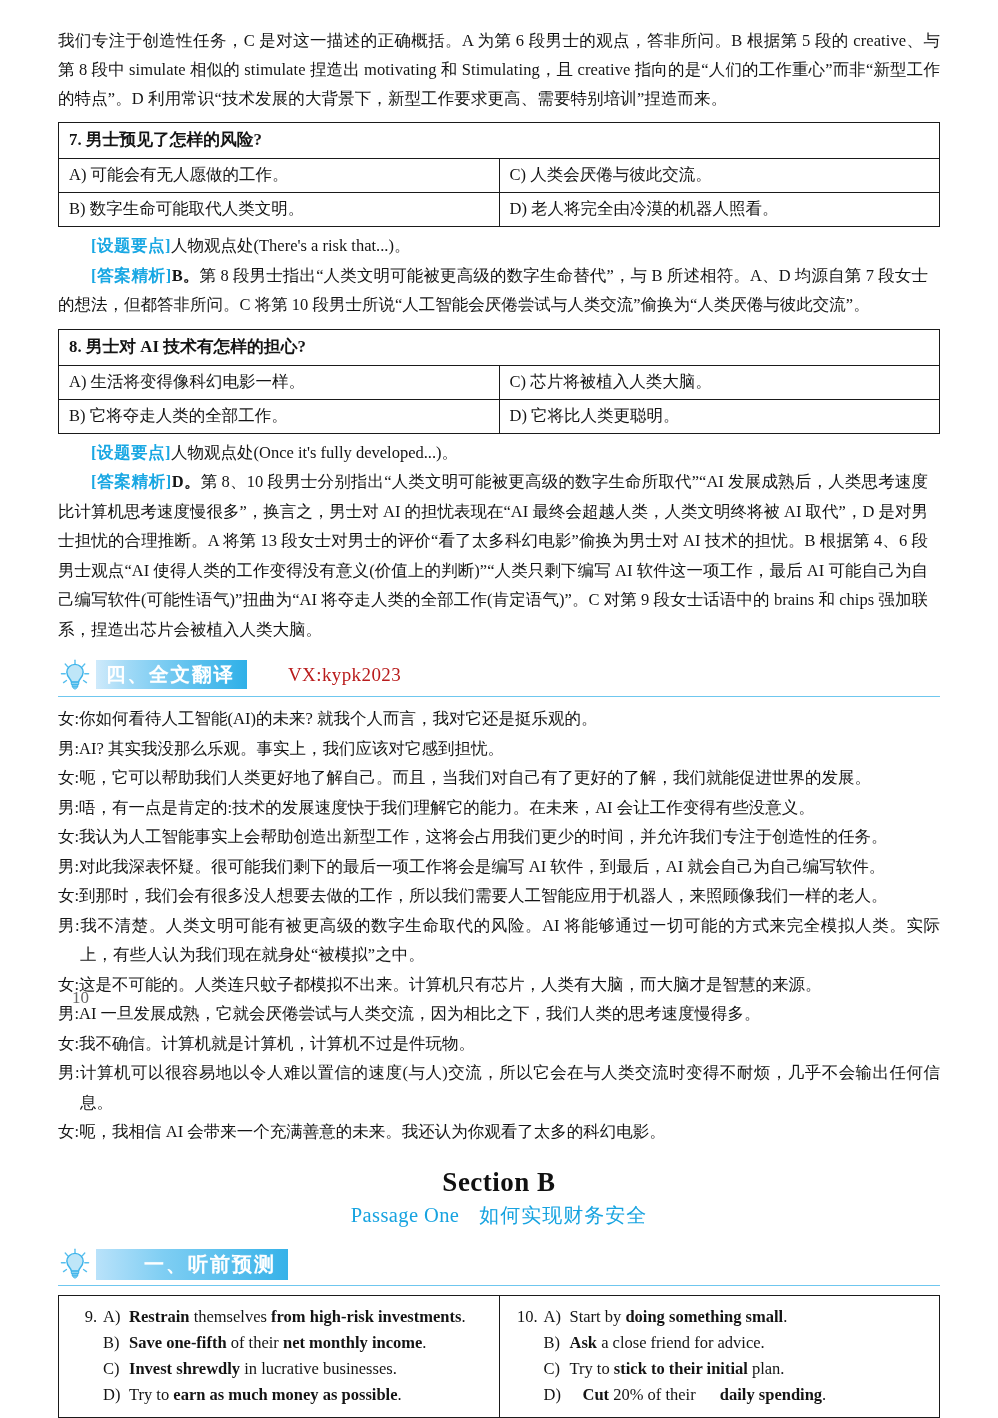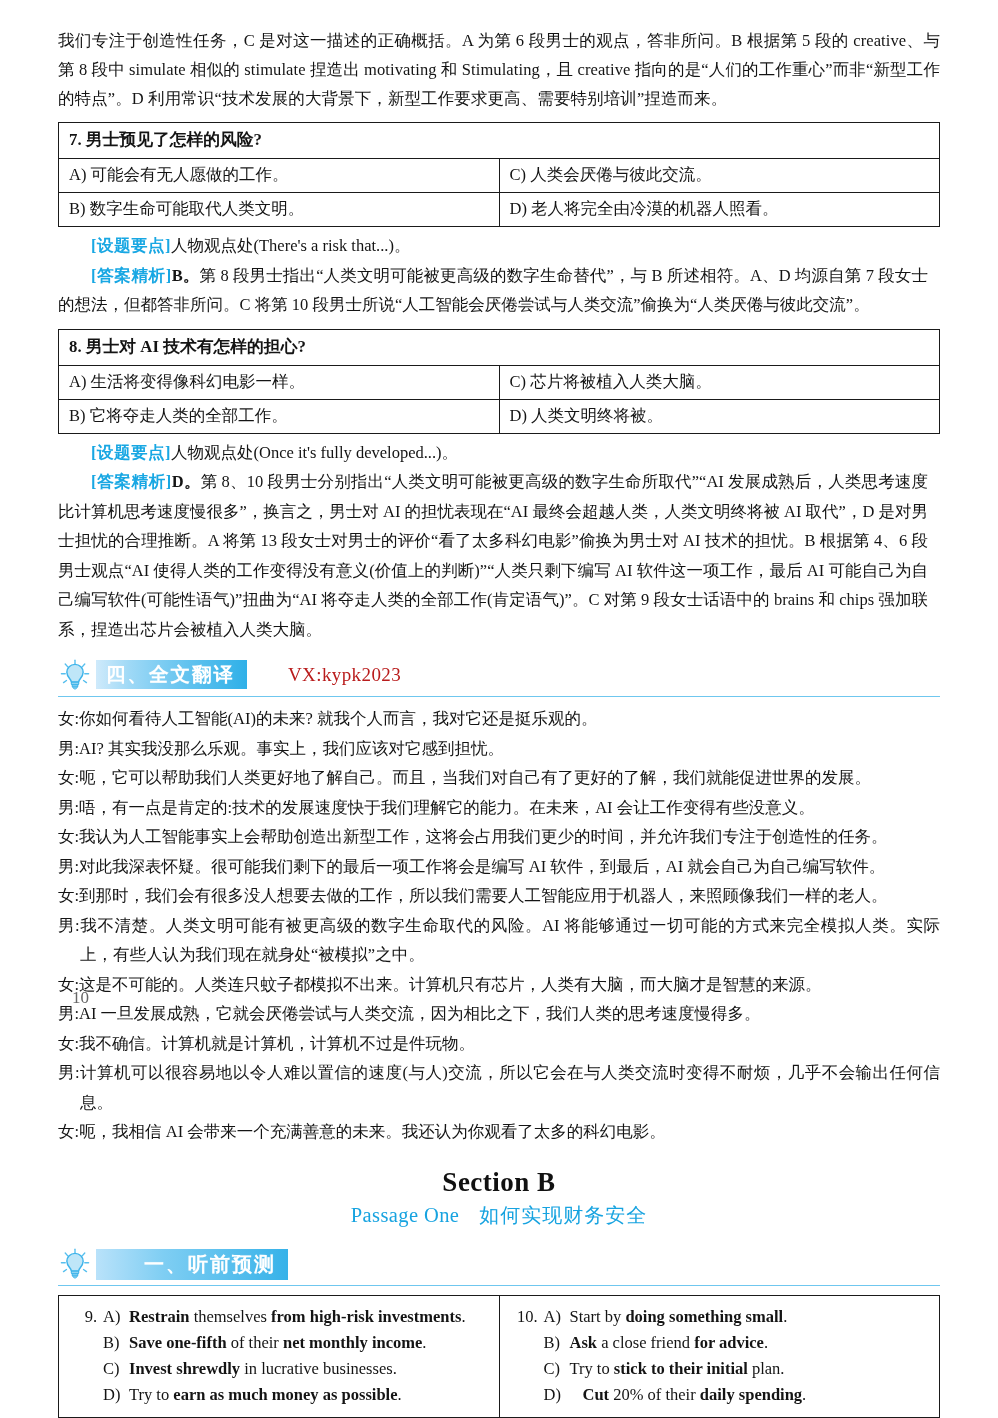--- a/index.html
+++ b/index.html
@@ -224,21 +224,21 @@
     <tbody>
         <tr>
       <td class="stem" colspan="2">8. 男士对 AI 技术有怎样的担心?</td>
     </tr>
     <tr>
       <td class="opt" style="width:50%">A) 生活将变得像科幻电影一样。</td>
       <td class="opt" style="width:50%">C) 芯片将被植入人类大脑。</td>
     </tr>
     <tr>
       <td class="opt">B) 它将夺走人类的全部工作。</td>
-      <td class="opt">D) 人类文明终将被。</td>
+      <td class="opt">D) 它将比人类更聪明。</td>
     </tr>
   </tbody>
     </table>
 
   <div class="an-block">
     <div class="an-line"><span class="tag">[设题要点]</span><span>人物观点处(Once it's fully developed...)。</span></div>
     <div class="an-line"><span class="tag">[答案精析]</span><span class="b">D。</span><span>第 8、10 段男士分别指出“人类文明可能被更高级的数字生命所取代”“AI 发展成熟后，人类思考速度比计算机思考速度慢很多”，换言之，男士对 AI 的担忧表现在“AI 最终会超越人类，人类文明终将被 AI 取代”，D 是对男士担忧的合理推断。A 将第 13 段女士对男士的评价“看了太多科幻电影”偷换为男士对 AI 技术的担忧。B 根据第 4、6 段男士观点“AI 使得人类的工作变得没有意义(价值上的判断)”“人类只剩下编写 AI 软件这一项工作，最后 AI 可能自己为自己编写软件(可能性语气)”扭曲为“AI 将夺走人类的全部工作(肯定语气)”。C 对第 9 段女士话语中的 brains 和 chips 强加联系，捏造出芯片会被植入人类大脑。</span></div>
   </div>
 
   <div class="sec-head">
@@ -337,31 +337,31 @@
       <td style="width:50%">
         <div class="olist">
               <div class="row">
                 <span class="num">10.</span>
                 <span class="lab">A)</span>
                 <span class="txt"><span>Start by </span><span style="font-weight: 700;">doing something small</span><span>.</span></span>
               </div>
               <div class="row">
                 <span class="num"></span>
                 <span class="lab">B)</span>
-                <span class="txt"><span style="font-weight: 700;">Ask</span><span> a close friend </span><span style="font-weight: 700;">for advice</span><span>.</span></span>
+                <span class="txt"><span style="font-weight: 700;">Ask</span><span> a close friend </span><span style="font-weight: 400;">for advice</span><span>.</span></span>
               </div>
               <div class="row">
                 <span class="num"></span>
                 <span class="lab">C)</span>
                 <span class="txt"><span>Try to </span><span style="font-weight: 700;">stick to their initial</span><span> plan.</span></span>
               </div>
               <div class="row">
                 <span class="num"></span>
                 <span class="lab">D)</span>
-                <span class="txt"><span style="font-weight: 700; margin-left: 13px;">Cut</span><span> 20% of their </span><span style="font-weight: 700;">daily spending</span><span>.</span></span>
+                <span class="txt"><span style="font-weight: 700; margin-left: 13px;">Cut</span><span> 20% of their </span><span style="font-weight: 700; margin-left: 20px;">daily spending</span><span>.</span></span>
               </div>
             </div>
       </td>
     </tr>
     <tr>
       <td style="border-right:0">
         
       </td>
       <td style="border-left:0">
         

